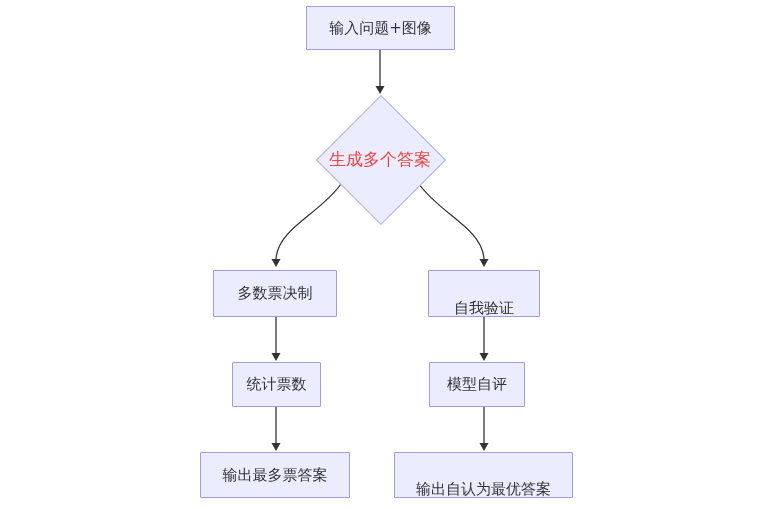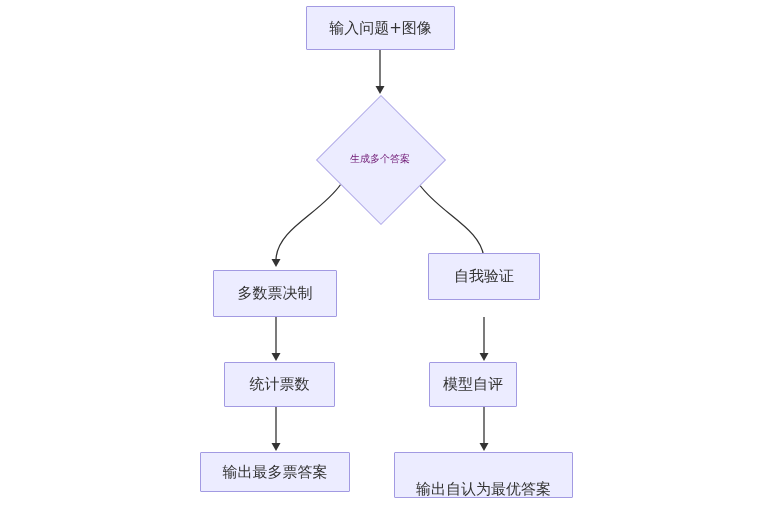--- a/index.html
+++ b/index.html
@@ -41,24 +41,24 @@
     align-items: center;
     justify-content: center;
     color: #333333;
     font-size: 15px;
     line-height: 1;
     text-align: center;
     white-space: nowrap;
   }
   .node-input          { left: 306px; top: 6px;   width: 149px; height: 44px; }
   .node-majority       { left: 213px; top: 270px; width: 124px; height: 47px; justify-content: center; }
-  .node-self-verify    { left: 428px; top: 253px; width: 112px; height: 47px; }
-  .node-count          { left: 224px; top: 362px; width: 111px; height: 45px; }
-  .node-self-eval      { left: 429px; top: 362px; width: 88px; height: 45px; }
-  .node-output-majority{ left: 200px; top: 452px; width: 150px; height: 40px; justify-content: center; }
+  .node-self-verify    { left: 428px; top: 270px; width: 112px; height: 47px; align-items: flex-end; }
+  .node-count          { left: 232px; top: 362px; width: 89px; height: 45px; }
+  .node-self-eval      { left: 429px; top: 362px; width: 96px; height: 45px; }
+  .node-output-majority{ left: 200px; top: 452px; width: 150px; height: 46px; justify-content: center; }
   .node-output-best    { left: 394px; top: 452px; width: 179px; height: 46px; align-items: flex-end; }
   .diamond-wrap {
     position: absolute;
     left: 316px;
     top: 95px;
     width: 128px;
     height: 128px;
   }
   .diamond-shape {
     position: absolute;
@@ -73,22 +73,22 @@
   }
   .diamond-label {
     position: absolute;
     left: 0;
     top: 0;
     width: 100%;
     height: 100%;
     display: flex;
     align-items: center;
     justify-content: center;
-    color: #701a75;
-    font-size: 10px;
+    color: #ef4444;
+    font-size: 17px;
     white-space: nowrap;
   }
 </style>
 </head>
 <body>
 
 <div class="canvas">
 
   <svg class="edges" width="768" height="509" viewBox="0 0 768 509" xmlns="http://www.w3.org/2000/svg">
 

